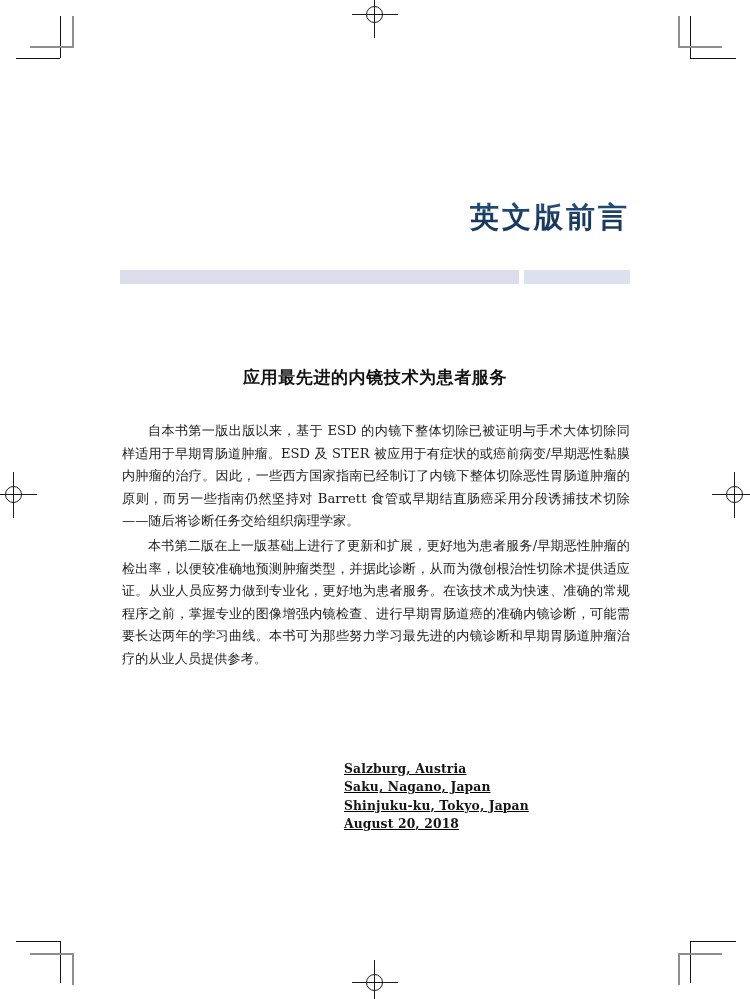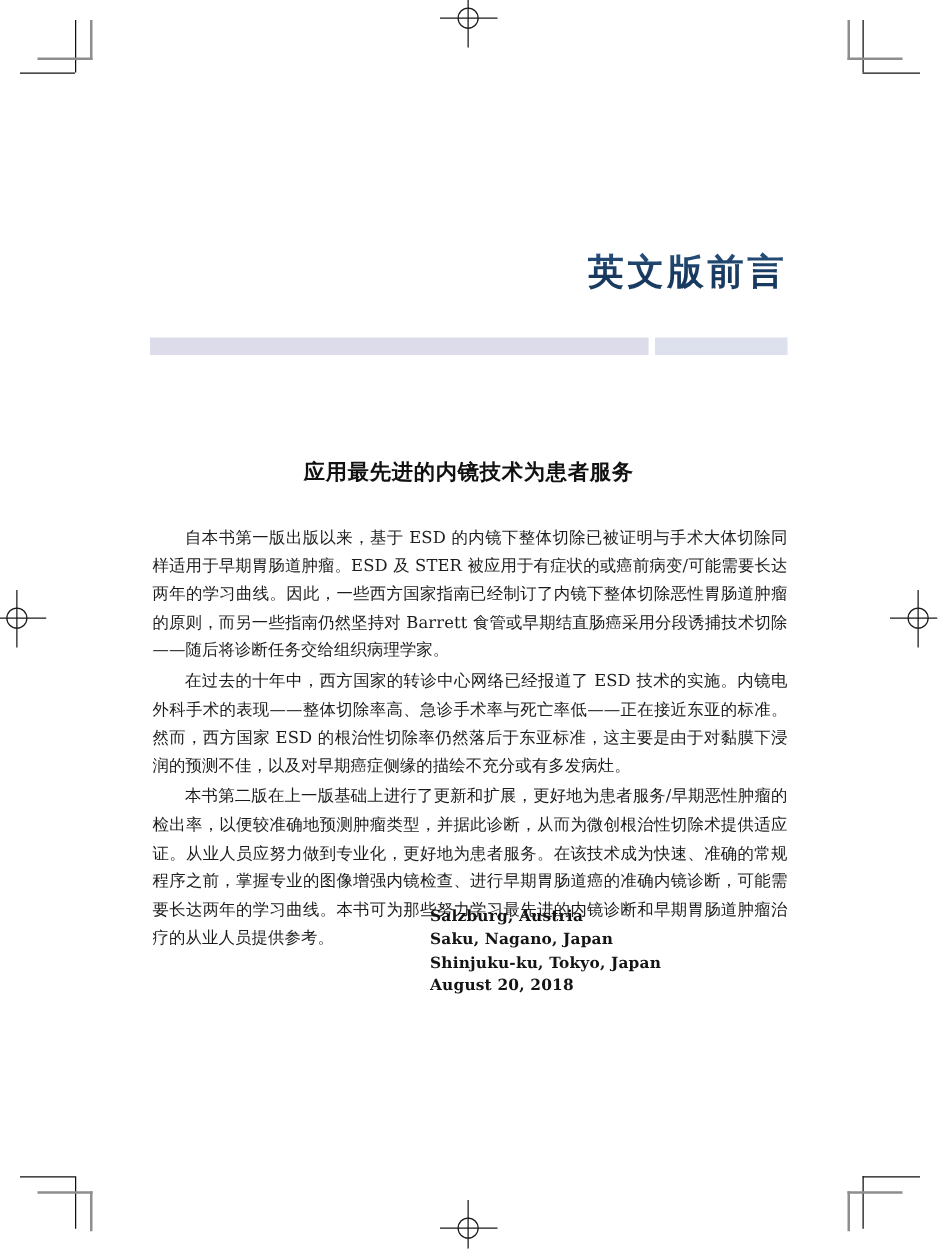--- a/index.html
+++ b/index.html
@@ -165,24 +165,25 @@
     text-align: justify;
     text-justify: inter-character;
     text-indent: 26px;
     letter-spacing: 0.1px;
   }
 
   
   .sig {
     position: absolute;
     left: 344px;
-    top: 724px;
+    top: 760px;
     display: flex;
     gap: 0px;
     font-family: "DejaVu Serif", "Liberation Serif", serif;
+    text-decoration: underline;
   }
   .sig .col {
     display: flex;
     flex-direction: column;
   }
   .sig .col-place { width: 194px; }
   .sig .row {
     font-weight: bold;
     font-size: 12.3px;
     line-height: 18.4px;
@@ -246,22 +247,21 @@
 
   <div class="rule-wrap">
     <span class="seg-a"></span>
     <span class="seg-gap"></span>
     <span class="seg-b"></span>
   </div>
 
   <div class="subtitle">应用最先进的内镜技术为患者服务</div>
 
   <div class="body-block">
-    <p>自本书第一版出版以来，基于 ESD 的内镜下整体切除已被证明与手术大体切除同样适用于早期胃肠道肿瘤。ESD 及 STER 被应用于有症状的或癌前病变/可能需要长达两年的学习曲线。因此，一些西方国家指南已经制订了内镜下整体切除恶性胃肠道肿瘤的原则，而另一些指南仍然坚持对 Barrett 食管或早期结直肠癌采用分段诱捕技术切除——随后将诊断任务交给组织病理学家。</p>
-    <p>在过去的十年中，西方国家的转诊中心网络已经报道了 ESD 技术的实施。内镜电外科手术的表现——整体切除率高、急诊手术率与死亡率低——正在接近东亚的标准。然而，西方国家 ESD 的根治性切除率仍然落后于东亚标准，这主要是由于对黏膜下浸润的预测不佳，以及对早期癌症侧缘的描绘不充分或有多发病灶。</p>
+    <p>自本书第一版出版以来，基于 ESD 的内镜下整体切除已被证明与手术大体切除同样适用于早期胃肠道肿瘤。ESD 及 STER 被应用于有症状的或癌前病变/早期恶性黏膜内肿瘤的治疗。因此，一些西方国家指南已经制订了内镜下整体切除恶性胃肠道肿瘤的原则，而另一些指南仍然坚持对 Barrett 食管或早期结直肠癌采用分段诱捕技术切除——随后将诊断任务交给组织病理学家。</p>
     <p>本书第二版在上一版基础上进行了更新和扩展，更好地为患者服务/早期恶性肿瘤的检出率，以便较准确地预测肿瘤类型，并据此诊断，从而为微创根治性切除术提供适应证。从业人员应努力做到专业化，更好地为患者服务。在该技术成为快速、准确的常规程序之前，掌握专业的图像增强内镜检查、进行早期胃肠道癌的准确内镜诊断，可能需要长达两年的学习曲线。本书可为那些努力学习最先进的内镜诊断和早期胃肠道肿瘤治疗的从业人员提供参考。</p>
   </div>
 
   <div class="sig">
     <div class="col col-place">
       <div class="row">Salzburg, Austria</div>
       <div class="row">Saku, Nagano, Japan</div>
       <div class="row">Shinjuku-ku, Tokyo, Japan</div>
       <div class="row">August 20, 2018</div>
     </div>

